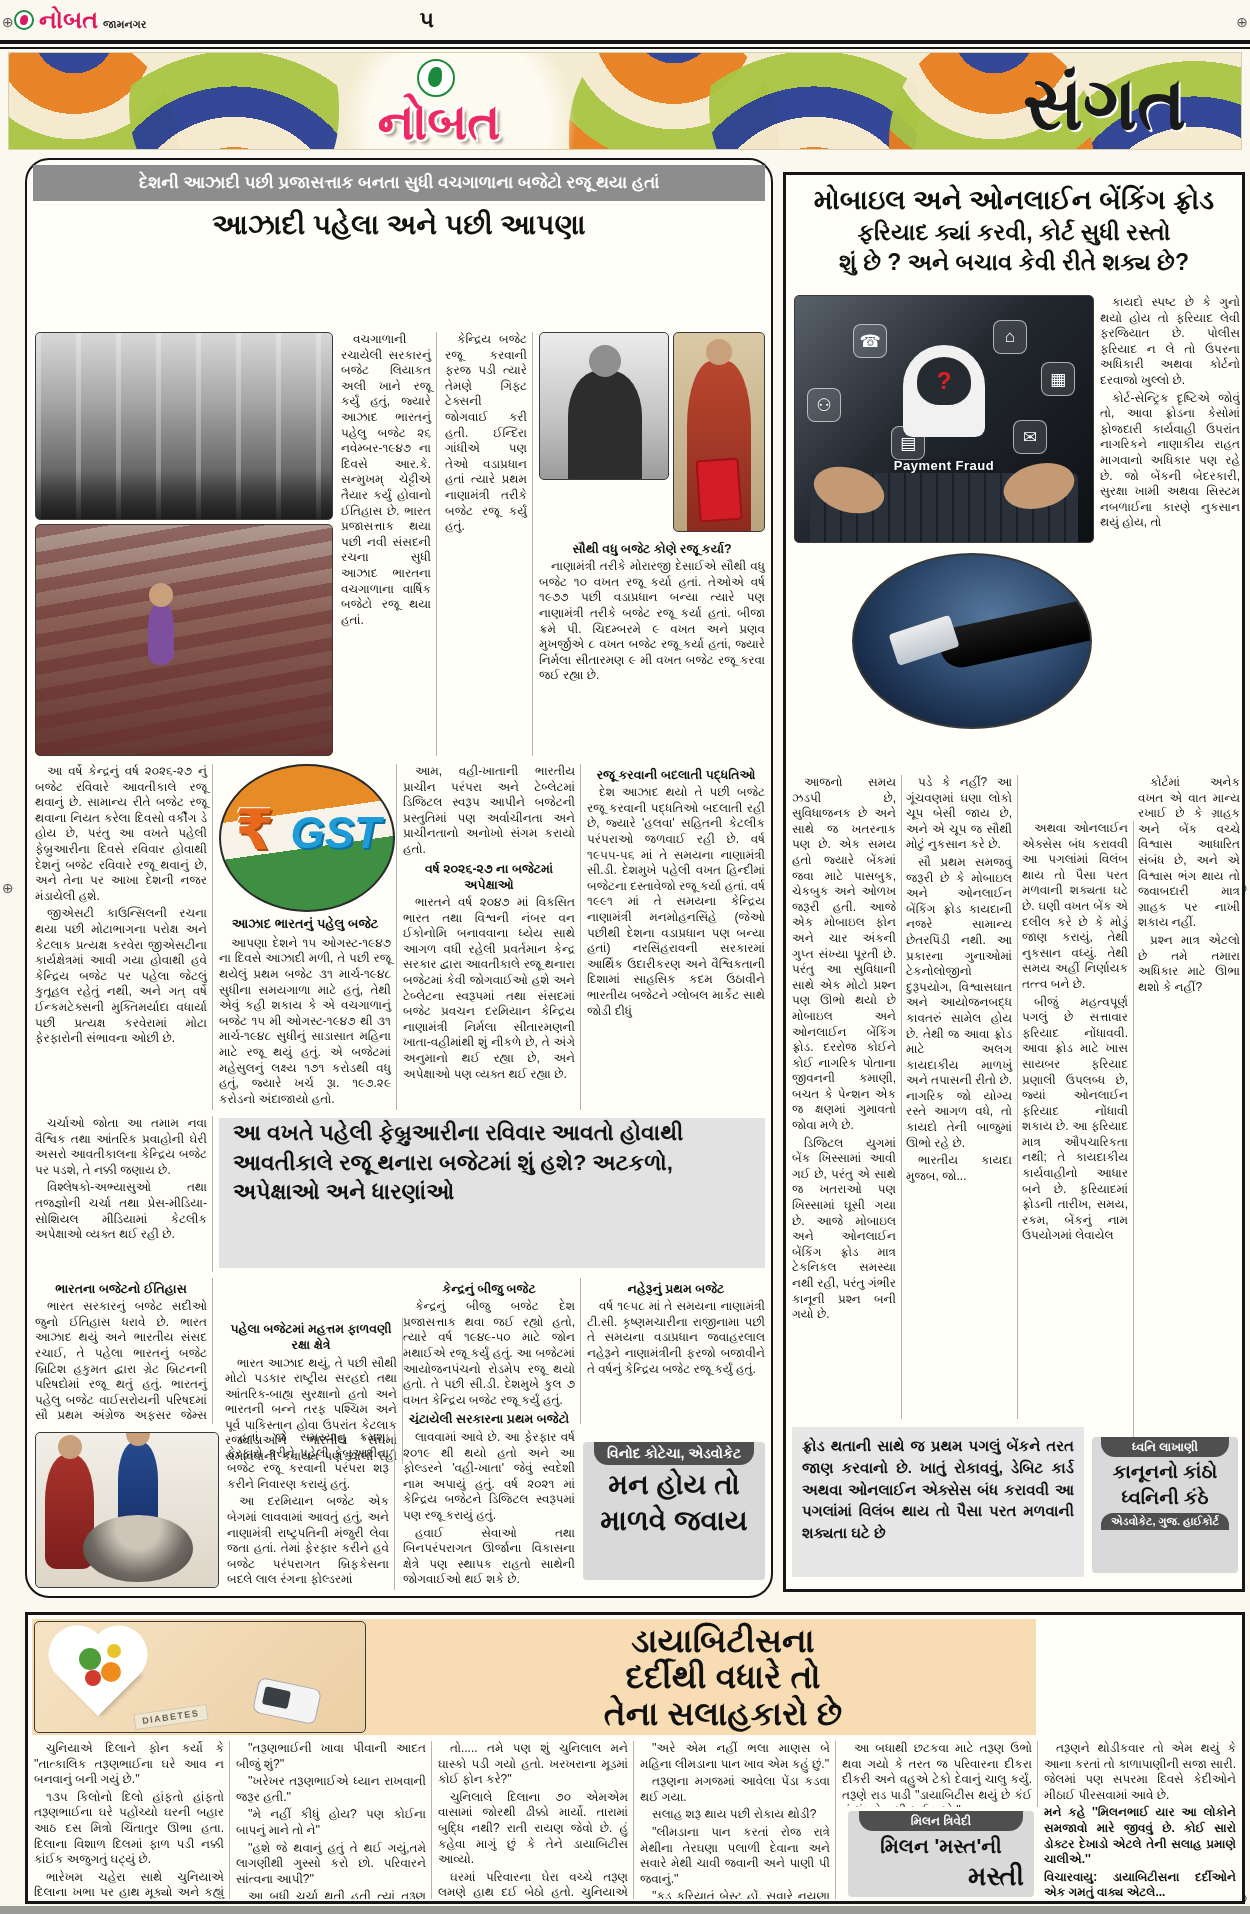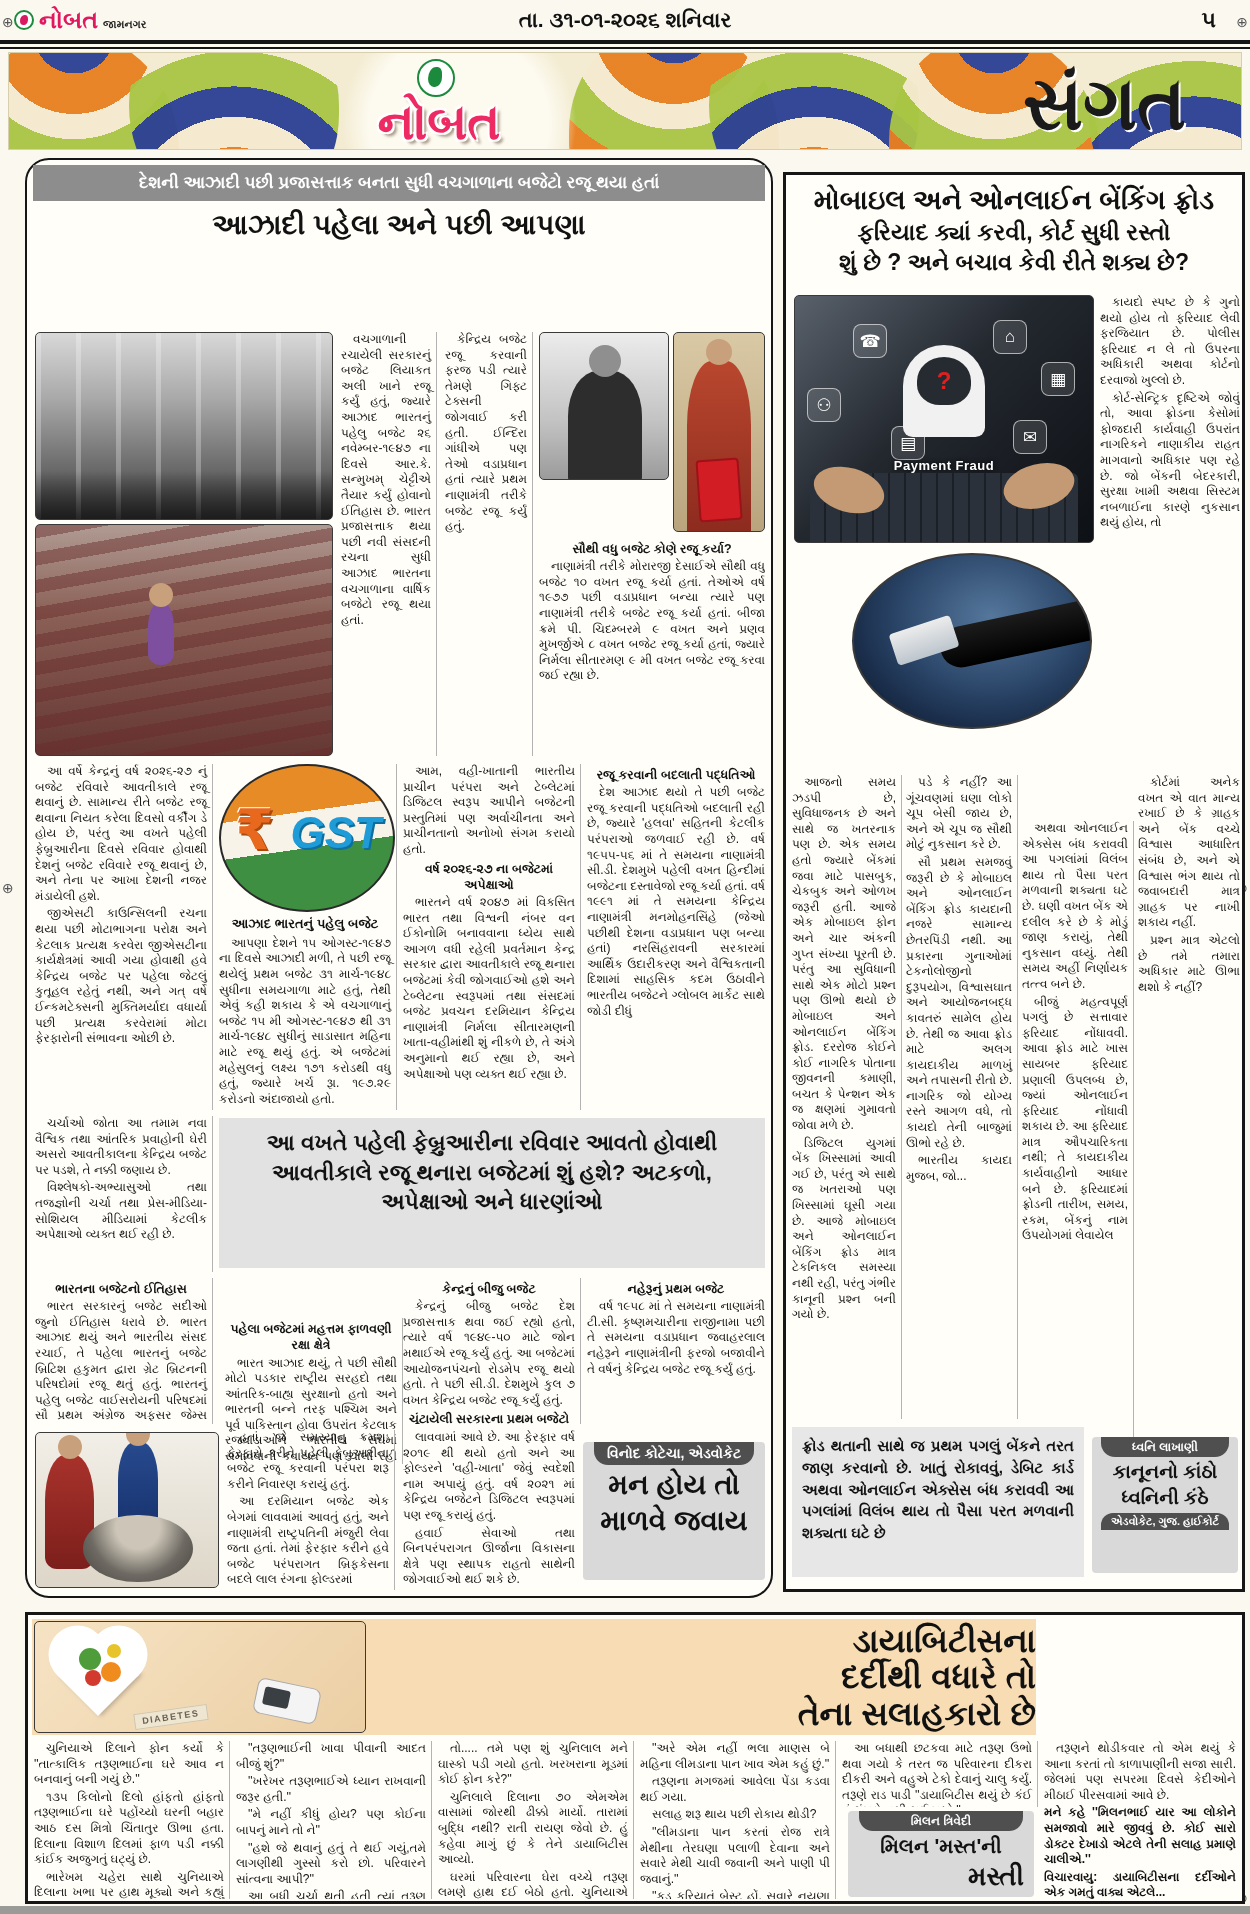--- a/index.html
+++ b/index.html
@@ -70,21 +70,21 @@
       width:60%; height:34%; background:#d31d25; border:2px solid #9d1118; border-radius:4px; }
   .gst-wrap { position:relative; width:176px; height:148px; margin-bottom:4px; }
   .gst-oval { position:absolute; inset:0; border-radius:50%; border:2px solid #2a2a2a;
       background:linear-gradient(172deg,#e78b27 0 34%,#f7f3e8 34% 56%,#3e8f41 56% 100%); }
   .gst-rupee { position:absolute; left:16px; top:30px; font-size:56px; font-weight:bold; color:#e8681d;
       text-shadow:2px 2px 0 #a84a0e, -1px -1px 0 #fff; }
   .gst-text { position:absolute; right:14px; top:40px; font-size:44px; font-weight:bold; font-style:italic; color:#1f9cd8;
       text-shadow:2px 2px 0 #0d6fa0; }
   .gst-caption { font-weight:bold; text-align:center; font-size:13px; margin-bottom:3px; }
   .highlight-box { position:absolute; left:192px; top:958px; width:546px; height:150px; background:#e2e2e2;
-      font-size:22px; font-weight:bold; text-align:center; padding:10px 14px; line-height:1.35; overflow:hidden; }
+      font-size:22px; font-weight:bold; text-align:left; padding:0 14px; line-height:1.35; overflow:hidden; }
   .ph-halwa { background:linear-gradient(180deg,#f2efe8,#ddd6c8); }
   .ph-halwa::after { content:""; position:absolute; left:26%; bottom:3%; width:60%; height:44%;
       background:radial-gradient(ellipse at 50% 18%, #cdc6b8 0 28%, #6e6a63 62%, #45423c 100%); border-radius:50%; }
   .fig-red { left:5%; top:14%; width:27%; height:74%; background:linear-gradient(#a8322b,#7c1f1c); }
   .fig-blue { left:45%; top:6%; width:22%; height:62%; background:linear-gradient(#274a8e,#16306b); }
   .col-box { position:absolute; background:#d9d9d9; border-radius:4px; overflow:hidden; padding-bottom:4px; }
   .col-tab { background:#4f4f4f; color:#fff; font-weight:bold; text-align:center; font-size:14px; padding:3px 4px;
       width:88%; margin:0 auto; border-radius:0 0 14px 14px; white-space:nowrap; overflow:hidden; }
   .col-title { font-weight:bold; text-align:center; line-height:1.15; padding:4px 2px 0; }
   .col-sub-tab { background:#4f4f4f; color:#fff; font-weight:bold; text-align:center; font-size:11px; padding:2px 4px;
@@ -120,36 +120,35 @@
   .heart { position:absolute; left:34px; top:24px; width:58px; height:58px; transform:rotate(-45deg); background:#fff;
       box-shadow:2px 2px 5px rgba(0,0,0,.25); }
   .heart::before, .heart::after { content:""; position:absolute; width:58px; height:58px; border-radius:50%; background:#fff; }
   .heart::before { top:-29px; left:0; } .heart::after { left:29px; top:0; }
   .veg { position:absolute; border-radius:50%; }
   .meter { position:absolute; right:14%; bottom:12%; width:64px; height:36px; background:#f4f4f4; border:1px solid #a9a9a9;
       border-radius:8px; transform:rotate(12deg); }
   .meter::before { content:""; position:absolute; left:7px; top:7px; width:26px; height:18px; background:#3a3f44; border-radius:3px; }
   .dlabel { position:absolute; left:30%; bottom:6%; background:#efe6d2; color:#6b6255; font-weight:bold; font-size:9px;
       letter-spacing:1.5px; padding:2px 7px; transform:rotate(-8deg); border:1px solid #cfc4ac; }
-  .d-headline { position:absolute; left:356px; top:8px; width:652px; text-align:right; font-weight:bold; }
+  .d-headline { position:absolute; left:369px; top:8px; width:652px; text-align:center; font-weight:bold; }
   .d-h { font-size:33px; line-height:1.1; white-space:nowrap; }
   .bottom-strip { position:absolute; left:0; top:1906px; width:1250px; height:8px; background:#9a9a96; }
 </style>
 </head>
 <body>
 
 <div class="page">
 
   <div class="top-bar">
     <div class="tb-logo">
       <span class="tb-emblem"></span>
       <span class="tb-name">નોબત</span>
       <span class="tb-city">જામનગર</span>
     </div>
-    <div class="tb-date">તા. ૩૧-૦૧-૨૦૨૬ શનિવાર</div>
     <div class="tb-page">૫</div>
   </div>
   <div class="rule-double"></div>
   <div class="reg-mark" style="left:2px; top:14px;">⊕</div>
   <div class="reg-mark" style="right:2px; top:14px;">⊕</div>
   <div class="reg-mark" style="left:2px; top:880px;">⊕</div>
   <div class="reg-mark" style="right:2px; top:880px;">⊕</div>
   <div class="reg-mark" style="right:2px; top:1890px;">⊕</div>
 
   <div class="masthead">

